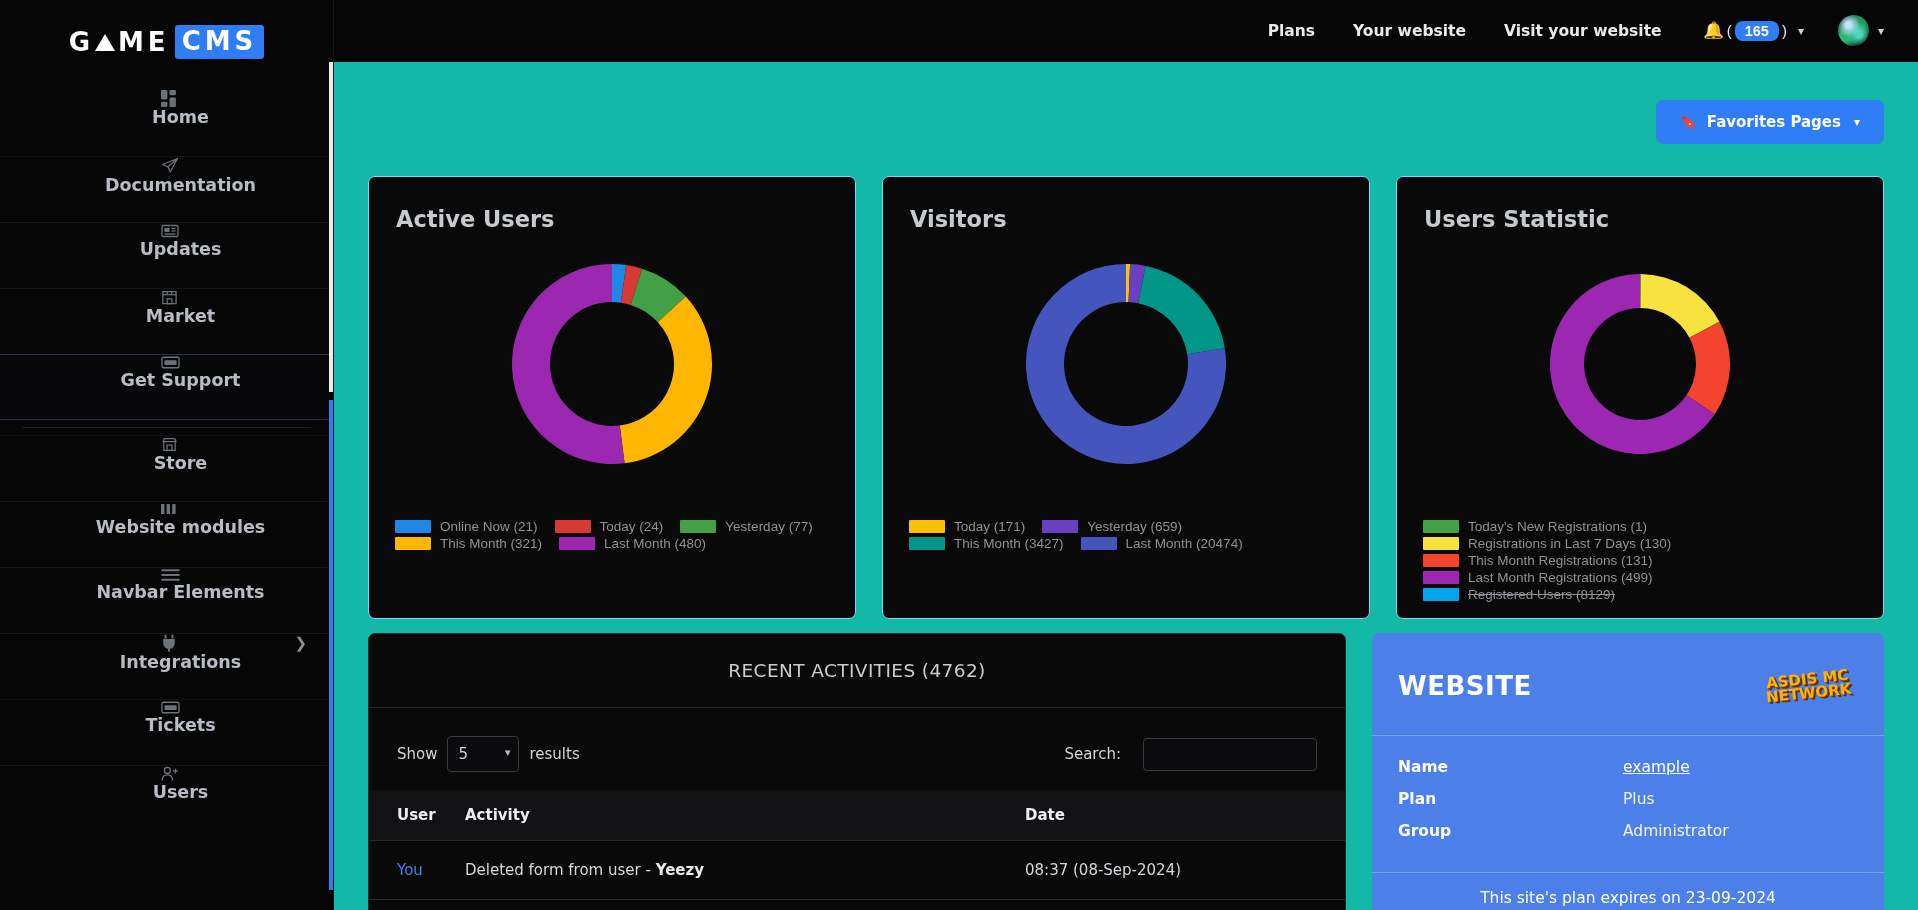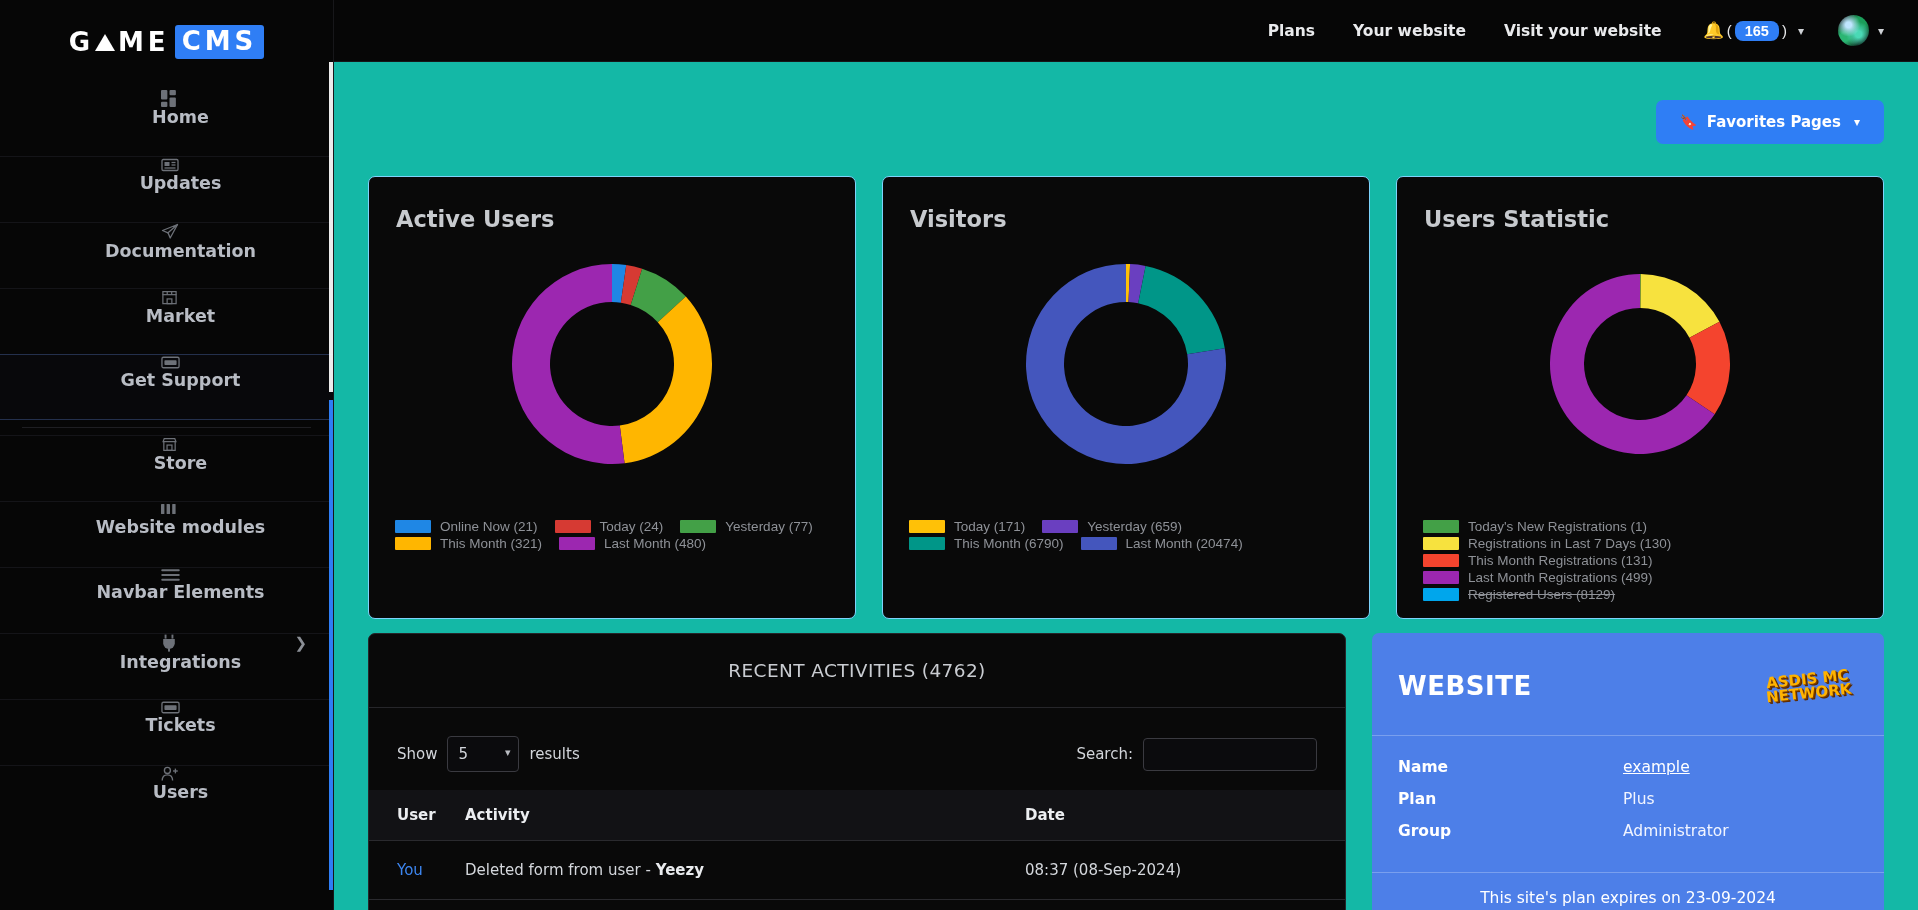--- a/index.html
+++ b/index.html
@@ -179,21 +179,21 @@
   .show-grp { display: flex; align-items: center; gap: 10px; color: #d2d5da; font-size: 15px;
     font-family: "DejaVu Sans", sans-serif; }
   .show-select {
     background: #0b0b0d; color: #d2d5da; border: 1px solid #3a3a40;
     border-radius: 4px; padding: 8px 10px; font-size: 15px;
     width: 72px; appearance: none; cursor: pointer;
     font-family: "DejaVu Sans", sans-serif;
   }
   .sel-wrap { position: relative; display: inline-block; }
   .sel-wrap .scv { position: absolute; right: 9px; top: 10px; pointer-events: none; color:#b9bcc1; font-size: 11px; }
-  .search-grp { display: flex; align-items: center; gap: 10px; color: #d2d5da; font-size: 15px;
+  .search-grp { display: flex; align-items: center; gap: 22px; color: #d2d5da; font-size: 15px;
     font-family: "DejaVu Sans", sans-serif; }
   .search-input {
     background: #0b0b0d; border: 1px solid #3a3a40; border-radius: 4px;
     width: 174px; height: 33px; color: #e4e6ea; padding: 0 9px;
     font-size: 14px; font-family: "DejaVu Sans", sans-serif;
   }
   table.act-table { width: 100%; border-collapse: collapse; }
   table.act-table th {
     text-align: left; color: #eceef1; font-size: 15px; font-weight: 700;
     padding: 16px 0 16px 0; background: #121215;
@@ -261,38 +261,38 @@
             <rect x="0" y="0" width="6" height="9" rx="1"></rect>
             <rect x="8" y="0" width="6" height="5" rx="1"></rect>
             <rect x="0" y="11" width="6" height="5" rx="1"></rect>
             <rect x="8" y="7" width="6" height="9" rx="1"></rect>
           </svg>
         </span>
         <span>Home</span>
       </div>
       <div class="nav-item">
         <span class="ni-icon">
+          <svg width="18" height="18" viewBox="0 0 18 18" fill="none" stroke="currentColor" stroke-width="1.3" stroke-linejoin="round">
+            <path d="M16.5 1.5 L1.5 7.5 L7 9.8 L16.5 1.5 Z"></path>
+            <path d="M7 9.8 L9.2 15 L16.5 1.5"></path>
+          </svg>
+        </span>
+        <span>Documentation</span>
+      </div>
+      <div class="nav-item">
+        <span class="ni-icon">
           <svg width="18" height="16" viewBox="0 0 18 16" fill="none" stroke="currentColor" stroke-width="1.3">
             <rect x="1" y="2.5" width="16" height="11" rx="1.2"></rect>
             <rect x="3.5" y="5" width="5" height="4" fill="currentColor" stroke="none"></rect>
             <line x1="10.5" y1="5.5" x2="14.5" y2="5.5"></line>
             <line x1="10.5" y1="8" x2="14.5" y2="8"></line>
             <line x1="3.5" y1="11" x2="14.5" y2="11"></line>
           </svg>
         </span>
         <span>Updates</span>
-      </div>
-      <div class="nav-item">
-        <span class="ni-icon">
-          <svg width="18" height="18" viewBox="0 0 18 18" fill="none" stroke="currentColor" stroke-width="1.3" stroke-linejoin="round">
-            <path d="M16.5 1.5 L1.5 7.5 L7 9.8 L16.5 1.5 Z"></path>
-            <path d="M7 9.8 L9.2 15 L16.5 1.5"></path>
-          </svg>
-        </span>
-        <span>Documentation</span>
       </div>
       <div class="nav-item">
         <span class="ni-icon">
           <svg width="17" height="17" viewBox="0 0 18 18" fill="none" stroke="currentColor" stroke-width="1.3">
             <path d="M2 6 L2 2.8 L16 2.8 L16 6"></path>
             <rect x="2" y="6" width="14" height="9.5"></rect>
             <line x1="6.6" y1="2.8" x2="6.6" y2="6"></line>
             <line x1="11.3" y1="2.8" x2="11.3" y2="6"></line>
             <rect x="6.5" y="10.5" width="5" height="5"></rect>
           </svg>
@@ -452,21 +452,21 @@
             <div class="legend-item">
               <span class="swatch" style="background: rgb(255, 193, 7);"></span>
               <span class="legend-label">Today (171)</span>
             </div>
             <div class="legend-item">
               <span class="swatch" style="background: rgb(106, 63, 192);"></span>
               <span class="legend-label">Yesterday (659)</span>
             </div>
             <div class="legend-item">
               <span class="swatch" style="background: rgb(0, 150, 136);"></span>
-              <span class="legend-label">This Month (6790)</span>
+              <span class="legend-label">This Month (3427)</span>
             </div>
             <div class="legend-item">
               <span class="swatch" style="background: rgb(68, 86, 189);"></span>
               <span class="legend-label">Last Month (20474)</span>
             </div>
           </div>
         </div>
         <div class="card">
           <div class="card-title">Users Statistic</div>
           <div class="donut-area">

